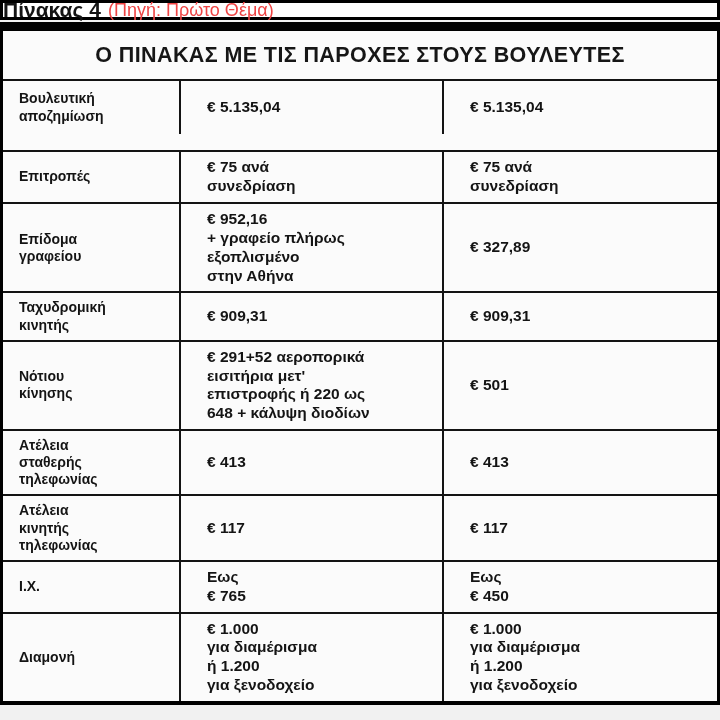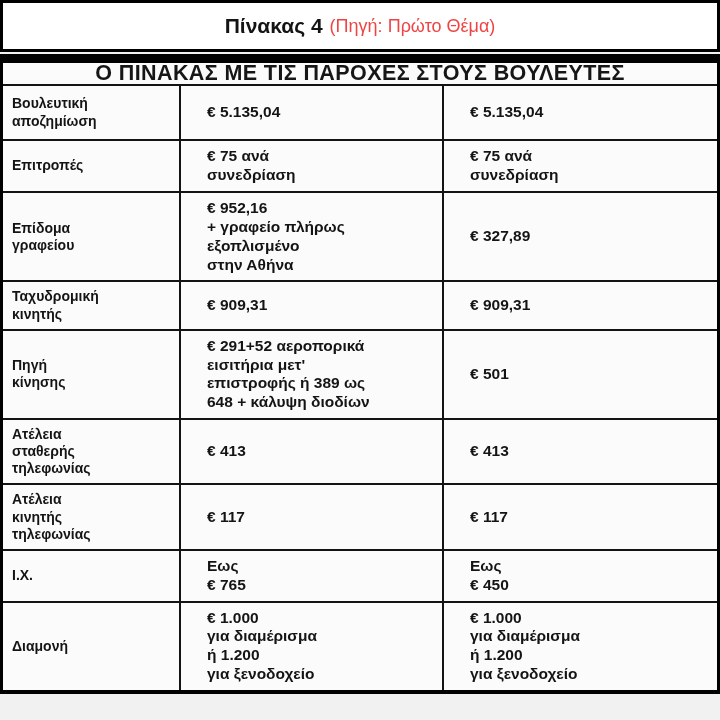--- a/index.html
+++ b/index.html
@@ -10,26 +10,25 @@
     width: 720px;
     height: 720px;
     background: #f1f1f1;
     font-family: "Liberation Sans", sans-serif;
     color: #141414;
     overflow: hidden;
   }
   
   .banner {
     box-sizing: border-box;
-    height: 52px;
+    height: 20px;
     border: 3px solid #000;
     background: #ffffff;
     display: flex;
     align-items: center;
-    justify-content: center;
     gap: 7px;
   }
   .banner-title {
     font-weight: bold;
     font-size: 21px;
   }
   .banner-source {
     font-weight: normal;
     font-size: 18px;
     color: #ef4444;
@@ -41,21 +40,21 @@
   }
   
   .table-wrap {
     box-sizing: border-box;
     border: 3px solid #000;
     border-top: none;
     border-bottom-width: 4px;
     background: #fbfbfb;
   }
   .table-title {
-    height: 21px;
+    height: 48px;
     display: flex;
     align-items: center;
     justify-content: center;
     font-weight: bold;
     font-size: 21.5px;
     letter-spacing: 0.4px;
     color: #161616;
   }
   .row {
     display: grid;
@@ -68,21 +67,21 @@
     box-sizing: border-box;
     white-space: pre-line;
     display: flex;
     flex-direction: column;
     justify-content: center;
     padding: 6px 8px;
     font-weight: bold;
     line-height: 1.22;
   }
   .c1 {
-    padding-left: 9px;
+    padding-left: 16px;
     border-right: 2px solid #131313;
     font-size: 14px;
   }
   .c2 {
     padding-left: 26px;
     border-right: 2px solid #131313;
     font-size: 15.5px;
   }
   .c3 {
     padding-left: 26px;
@@ -103,21 +102,21 @@
   }
   .header-row .c3 {
     background: #e7e7e7;
     border-top: 2px solid #131313;
     border-left: 2px solid #131313;
     font-size: 13.5px;
     line-height: 1.18;
   }
   
   .r1  { min-height: 53px; }
-  .r2  { min-height: 40px; }
+  .r2  { min-height: 40px; margin-top: 16px; }
   .r3  { min-height: 72px; }
   .r4  { min-height: 44px; }
   .r5  { min-height: 75px; }
   .r6  { min-height: 53px; }
   .r7  { min-height: 53px; }
   .r8  { min-height: 42px; }
   .r9  { min-height: 70px; }
 </style>
 </head>
 <body>
@@ -160,25 +159,25 @@
   </div>
 
   <div class="row data-row r4">
     <div class="cell c1">Ταχυδρομική
 κινητής</div>
     <div class="cell c2">€ 909,31</div>
     <div class="cell c3">€ 909,31</div>
   </div>
 
   <div class="row data-row r5">
-    <div class="cell c1">Πηγή
+    <div class="cell c1">Νότιου
 κίνησης</div>
     <div class="cell c2">€ 291+52 αεροπορικά
 εισιτήρια μετ'
-επιστροφής ή 389 ως
+επιστροφής ή 220 ως
 648 + κάλυψη διοδίων</div>
     <div class="cell c3">€ 501</div>
   </div>
 
   <div class="row data-row r6">
     <div class="cell c1">Ατέλεια
 σταθερής
 τηλεφωνίας</div>
     <div class="cell c2">€ 413</div>
     <div class="cell c3">€ 413</div>

